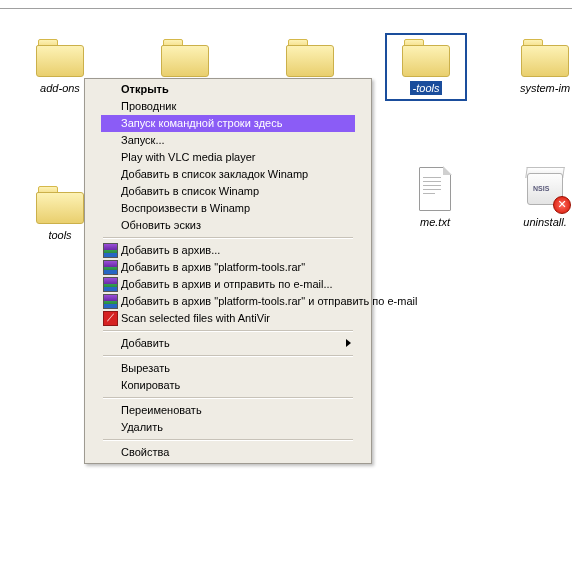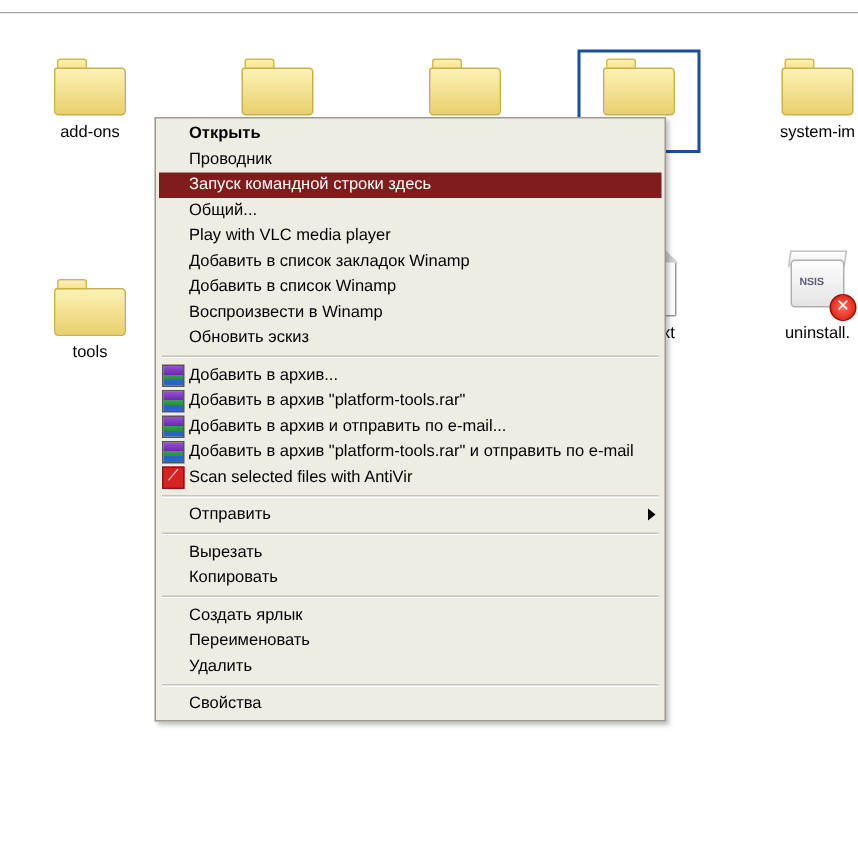--- a/index.html
+++ b/index.html
@@ -39,20 +39,21 @@
     height: 40px;
     margin: 0 auto 4px auto;
   }
   .item .label {
     display: inline-block;
     padding: 1px 3px;
     max-width: 84px;
     white-space: nowrap;
     overflow: hidden;
     text-overflow: clip;
+    font-style: italic;
   }
   .item.selected {
     outline: 2px solid #1a4d9c;
     outline-offset: -2px;
   }
   .item.selected .label {
     background: #1a4d9c;
     color: #fff;
   }
   
@@ -142,42 +143,42 @@
     border: 1px solid #9b0e00;
     color: #fff;
     font-size: 11px;
     line-height: 15px;
     text-align: center;
   }
 
   
   .ctxmenu {
     position: absolute;
-    left: 103px;
+    left: 84px;
     top: 69px;
-    width: 341px;
+    width: 288px;
     background: #efece4;
     border: 1px solid #9e9a91;
     box-shadow: 2px 2px 3px rgba(0,0,0,0.25);
-    padding: 2px 2px;
+    padding: 2px 16px;
     box-sizing: border-box;
     z-index: 100;
   }
   .ctxmenu .row {
     position: relative;
     height: 17px;
     line-height: 17px;
     padding-left: 20px;
     padding-right: 14px;
     white-space: nowrap;
     cursor: default;
   }
   .ctxmenu .row.bold { font-weight: bold; }
   .ctxmenu .row.hl {
-    background: #7f1d1d;
+    background: #8b5cf6;
     color: #fff;
   }
   .ctxmenu .sep {
     height: 1px;
     margin: 3px 2px;
     background: #c7c2b8;
     border-bottom: 1px solid #fff;
   }
   .ctxmenu .ic {
     position: absolute;
@@ -291,21 +292,21 @@
       <div class="tag">NSIS</div>
       <div class="x">✕</div>
     </div>
     <span class="label">uninstall.</span>
   </div>
 
   <div class="ctxmenu">
     <div class="row bold"><span>Открыть</span></div>
     <div class="row"><span>Проводник</span></div>
     <div class="row hl"><span>Запуск командной строки здесь</span></div>
-    <div class="row"><span>Общий...</span></div>
+    <div class="row"><span>Запуск...</span></div>
     <div class="row"><span>Play with VLC media player</span></div>
     <div class="row"><span>Добавить в список закладок Winamp</span></div>
     <div class="row"><span>Добавить в список Winamp</span></div>
     <div class="row"><span>Воспроизвести в Winamp</span></div>
     <div class="row"><span>Обновить эскиз</span></div>
 
     <div class="sep"></div>
 
     <div class="row">
       <span class="ic ic-rar"></span>
@@ -324,32 +325,31 @@
       <span>Добавить в архив "platform-tools.rar" и отправить по e-mail</span>
     </div>
     <div class="row">
       <span class="ic ic-avira">⟋</span>
       <span>Scan selected files with AntiVir</span>
     </div>
 
     <div class="sep"></div>
 
     <div class="row">
-      <span>Отправить</span>
+      <span>Добавить</span>
       <span class="arrow"></span>
     </div>
 
     <div class="sep"></div>
 
     <div class="row"><span>Вырезать</span></div>
     <div class="row"><span>Копировать</span></div>
 
     <div class="sep"></div>
 
-    <div class="row"><span>Создать ярлык</span></div>
     <div class="row"><span>Переименовать</span></div>
     <div class="row"><span>Удалить</span></div>
 
     <div class="sep"></div>
 
     <div class="row"><span>Свойства</span></div>
   </div>
 
 </div>
 

